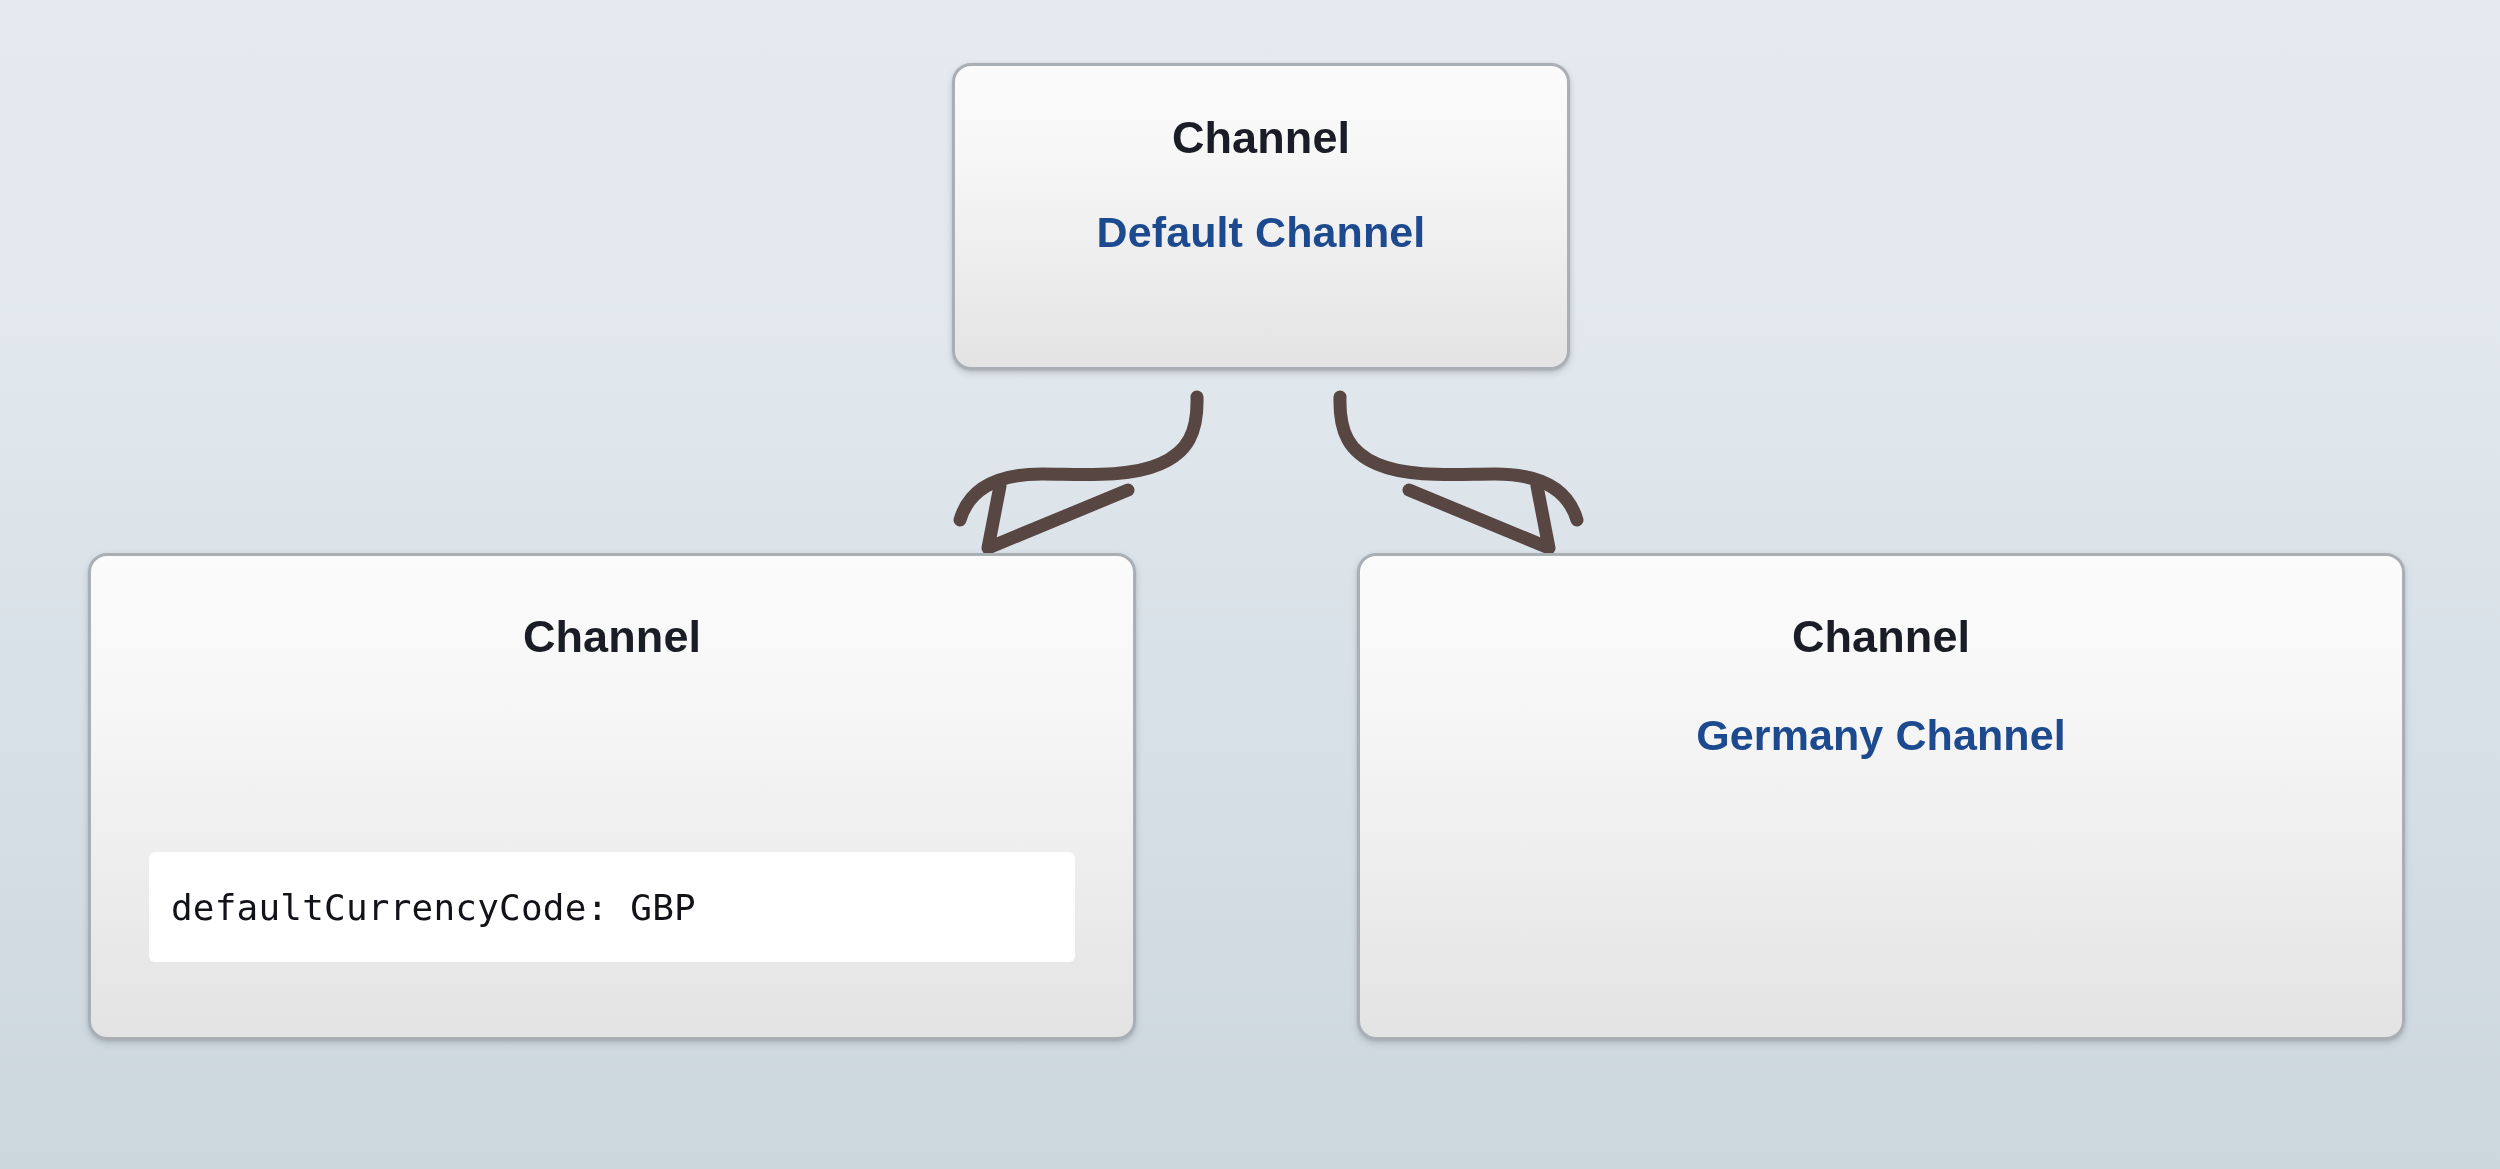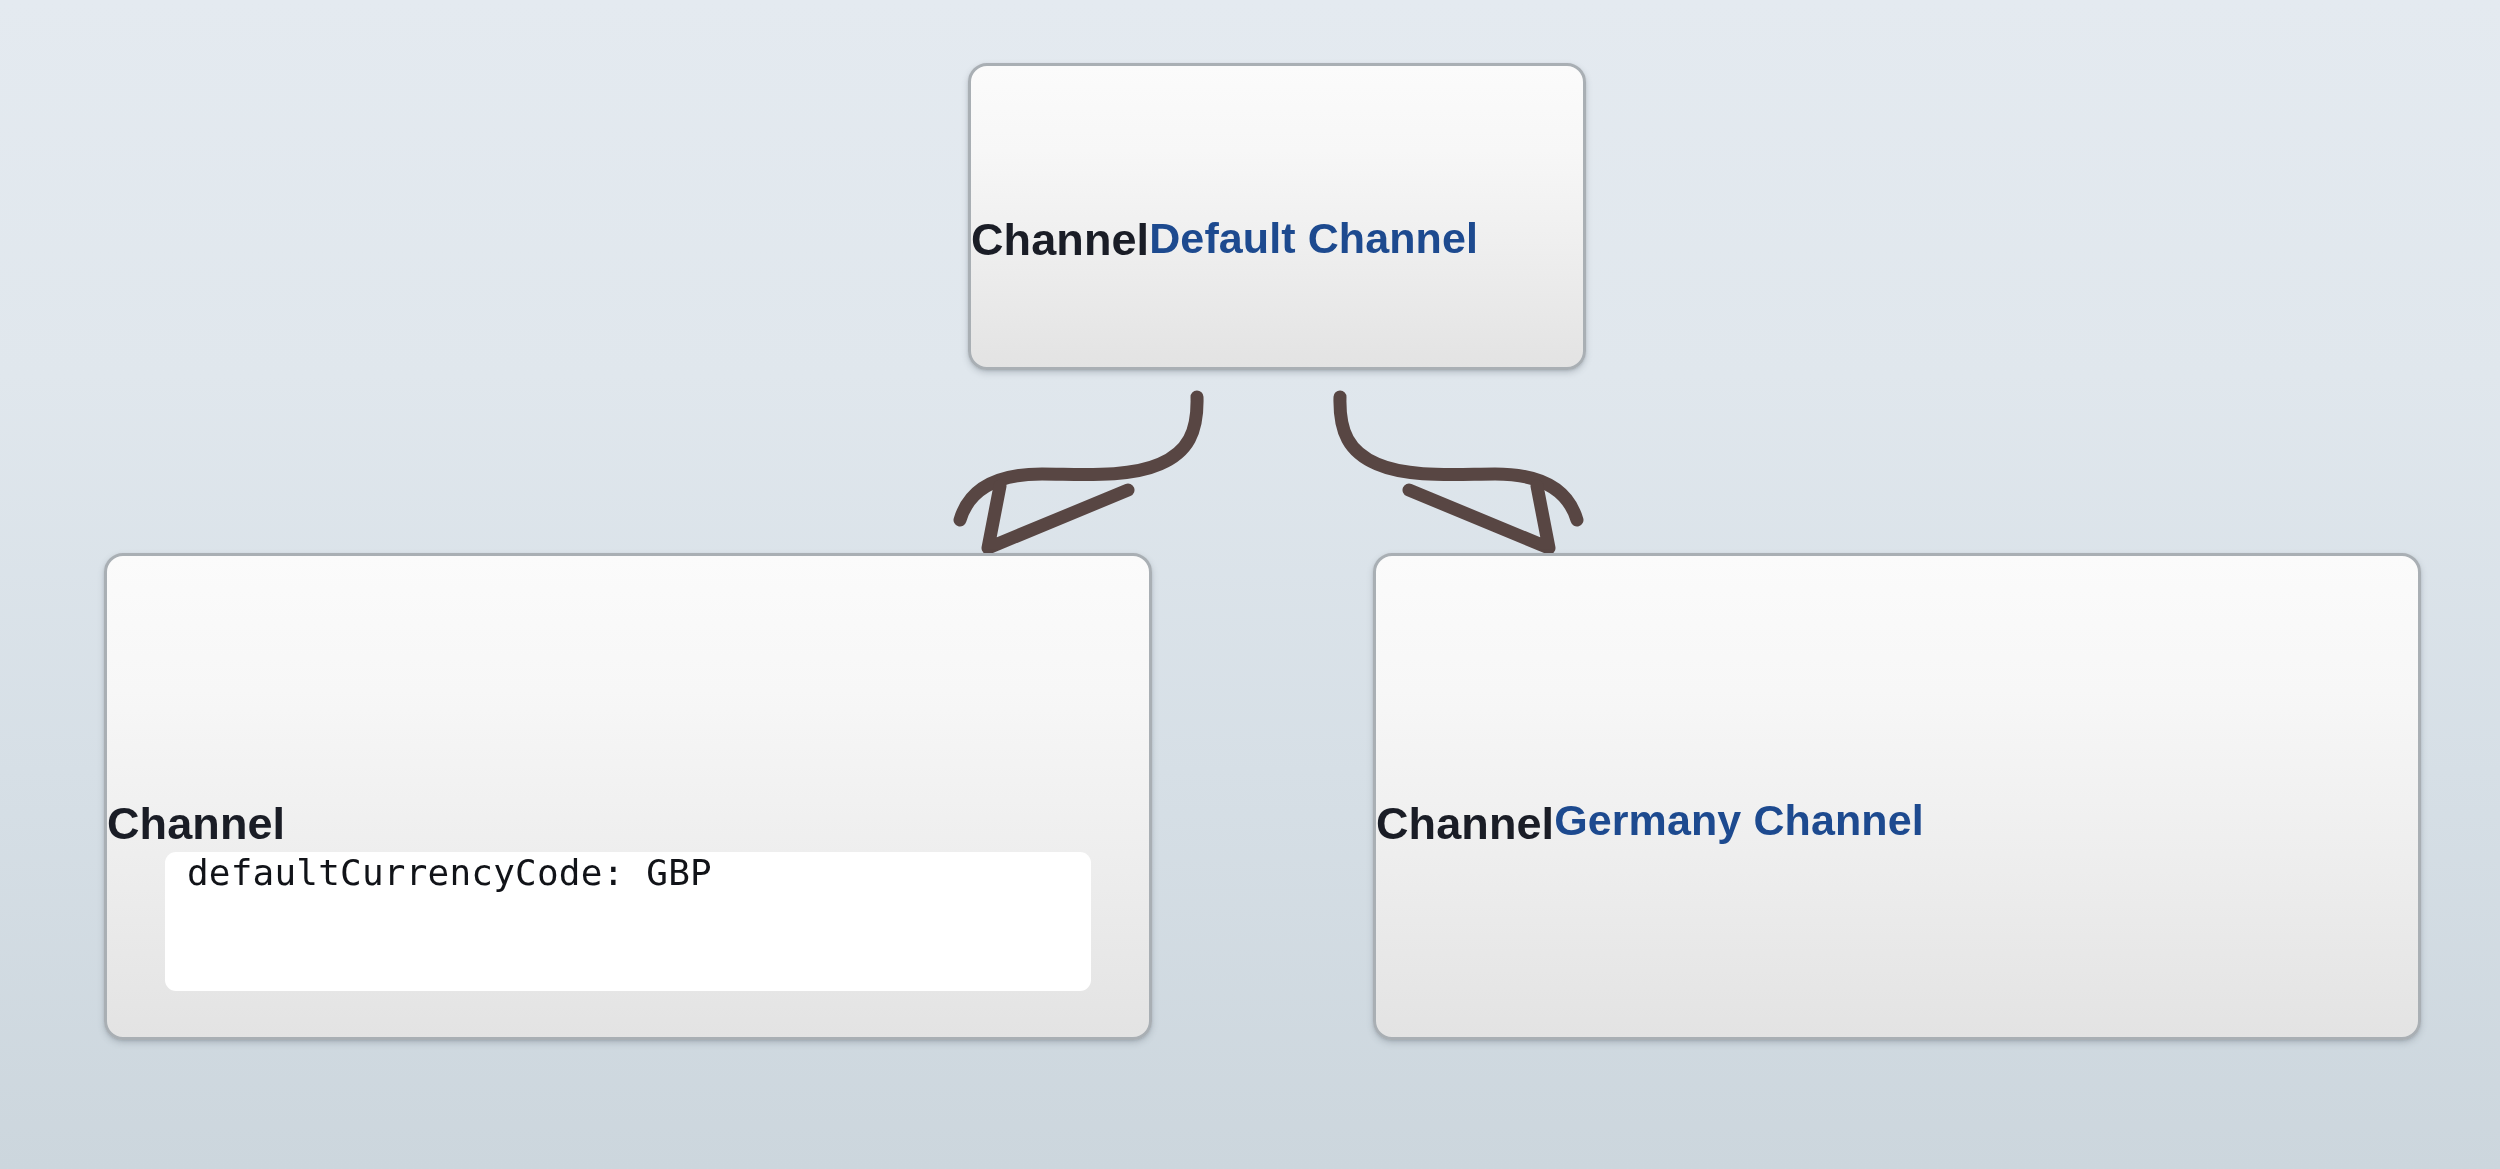--- a/index.html
+++ b/index.html
@@ -40,22 +40,22 @@
     border: 3px solid #a9afb4;
     border-radius: 19px;
     background: linear-gradient(180deg,
                 #fbfbfb 0%,
                 #f7f7f7 28%,
                 #eeeeee 62%,
                 #e3e3e3 100%);
     box-shadow: 0 3px 6px rgba(90, 100, 112, 0.28),
                 0 1px 2px rgba(90, 100, 112, 0.18);
     display: flex;
+    flex-direction: column;
     align-items: center;
-    margin-left: 16px;
   }
 
   #node-root {
     left: 952px;
     top: 63px;
     width: 618px;
     height: 307px;
     justify-content: flex-start;
   }
 
@@ -110,25 +110,25 @@
     font-size: 43px;
     margin-top: 48px;
   }
 
   
   .attr-pill {
     position: absolute;
     left: 58px;
     right: 58px;
     top: 296px;
-    height: 139px;
+    height: 110px;
     background: #ffffff;
-    border-radius: 11px;
+    border-radius: 6px;
     display: flex;
-    align-items: flex-start;
+    align-items: center;
     box-sizing: border-box;
     padding: 0 22px;
   }
 
   .attr-text {
     font-family: "DejaVu Sans Mono", "Liberation Mono", monospace;
     font-size: 36px;
     color: #111318;
     letter-spacing: 0.2px;
     white-space: nowrap;

